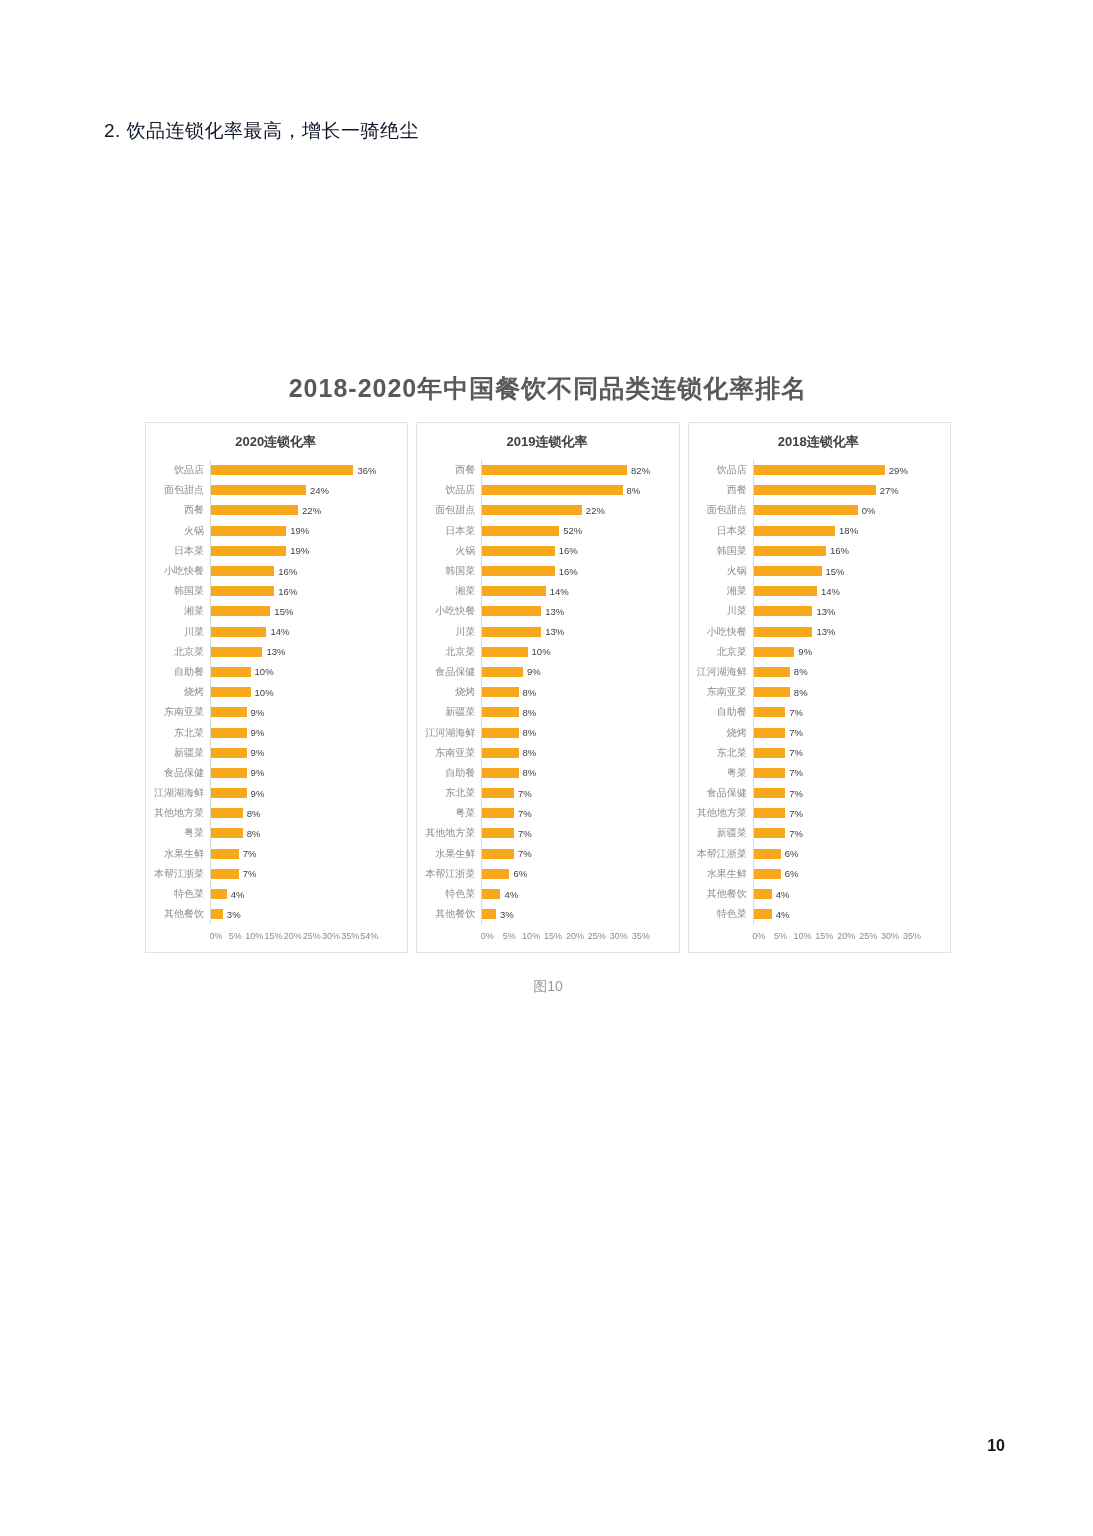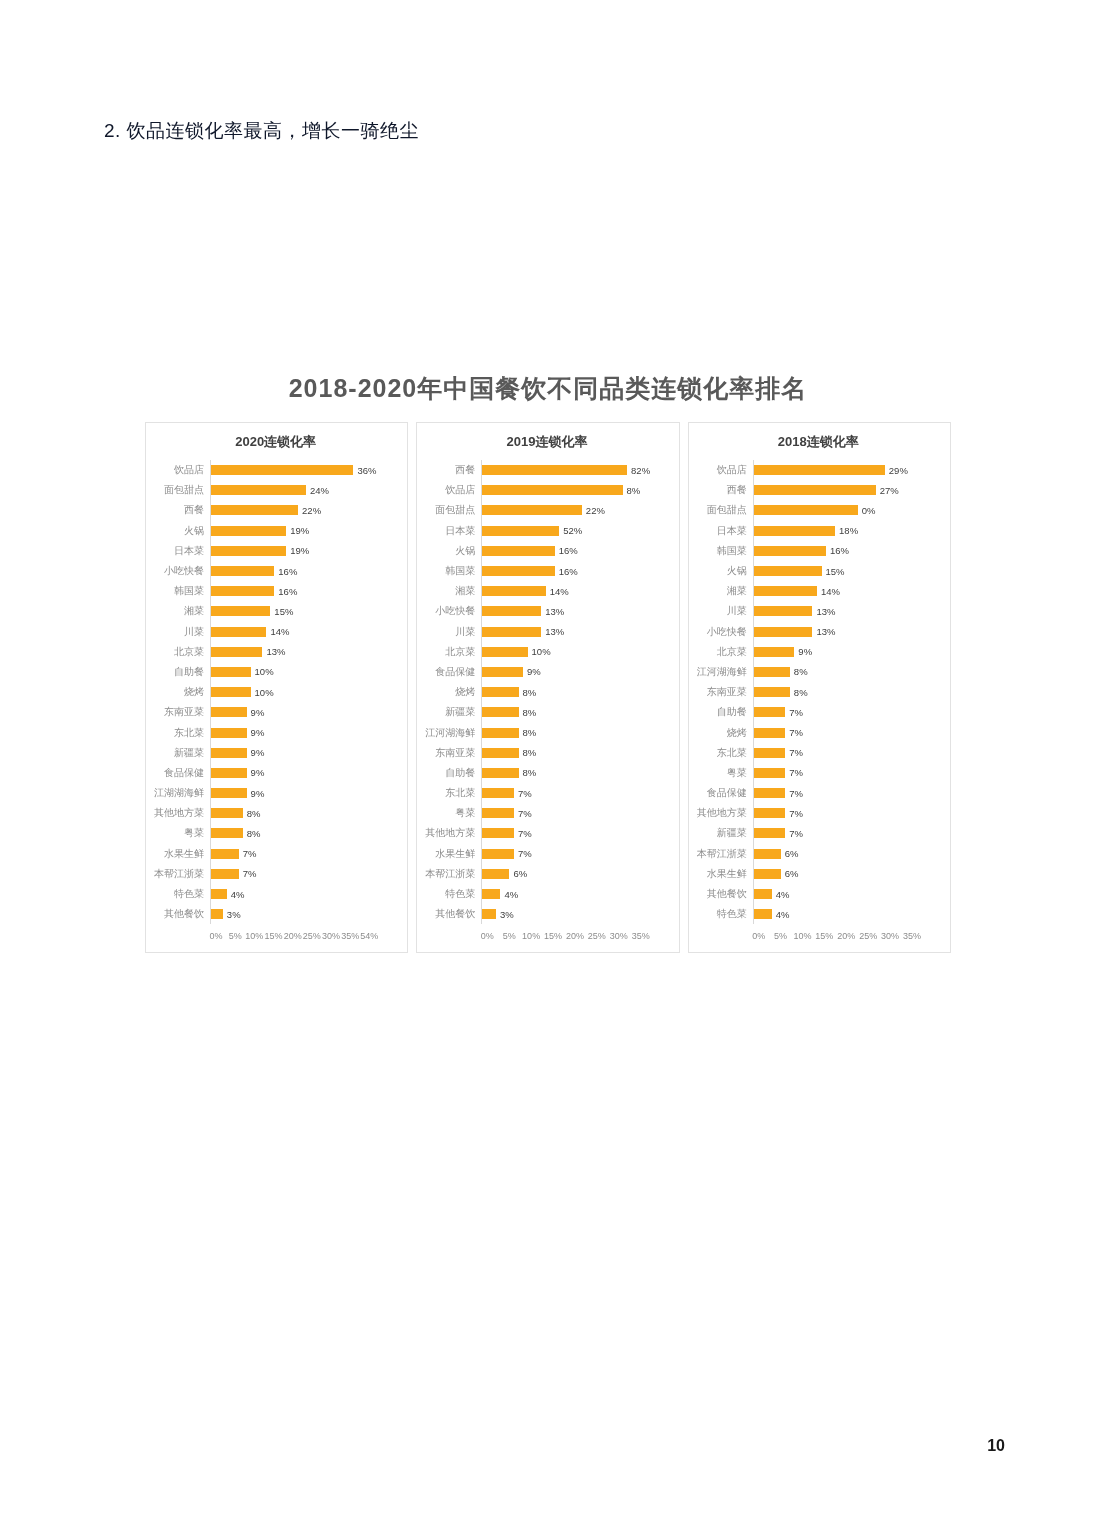--- a/index.html
+++ b/index.html
@@ -560,17 +560,18 @@
             <span class="ctick" style="left: calc(14.2857% - 4.57143px);">5%</span>
             <span class="ctick" style="left: calc(28.5714% - 9.14286px);">10%</span>
             <span class="ctick" style="left: calc(42.8571% - 13.7143px);">15%</span>
             <span class="ctick" style="left: calc(57.1429% - 18.2857px);">20%</span>
             <span class="ctick" style="left: calc(71.4286% - 22.8571px);">25%</span>
             <span class="ctick" style="left: calc(85.7143% - 27.4286px);">30%</span>
             <span class="ctick" style="left: calc(100% - 32px);">35%</span>
           </div>
         </div>
     </div>
+    <div class="caption">图10</div>
   </div>
 
 
   <div class="pageno">10</div>
 </div>
 
 </body></html>

